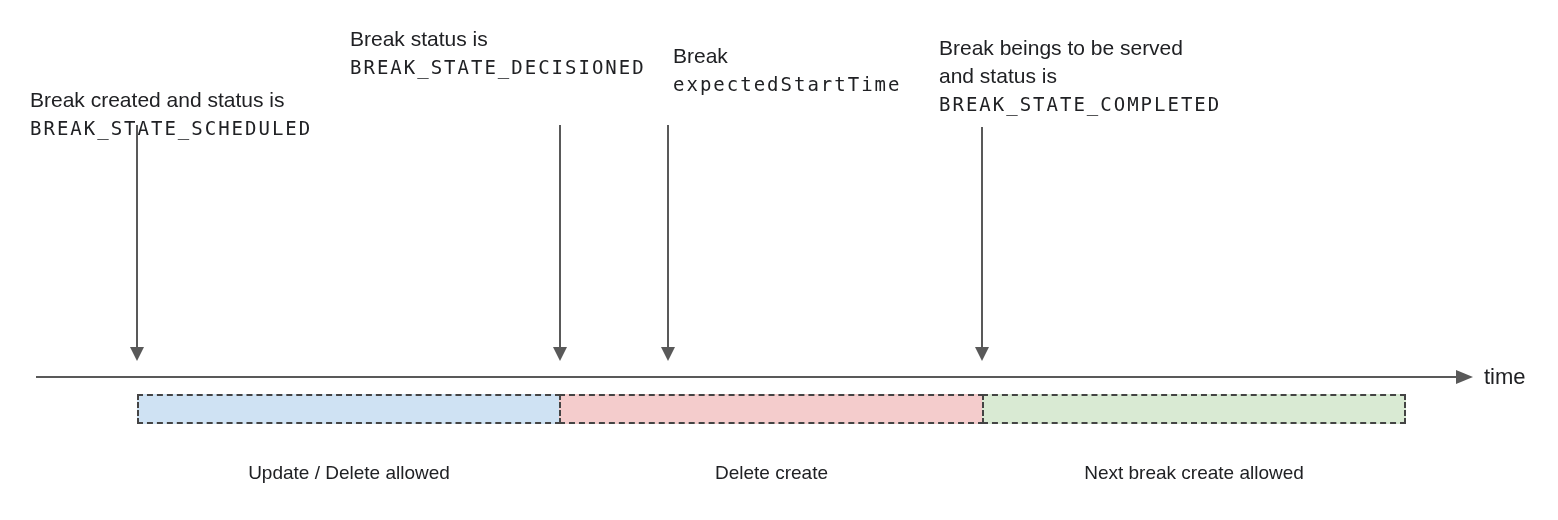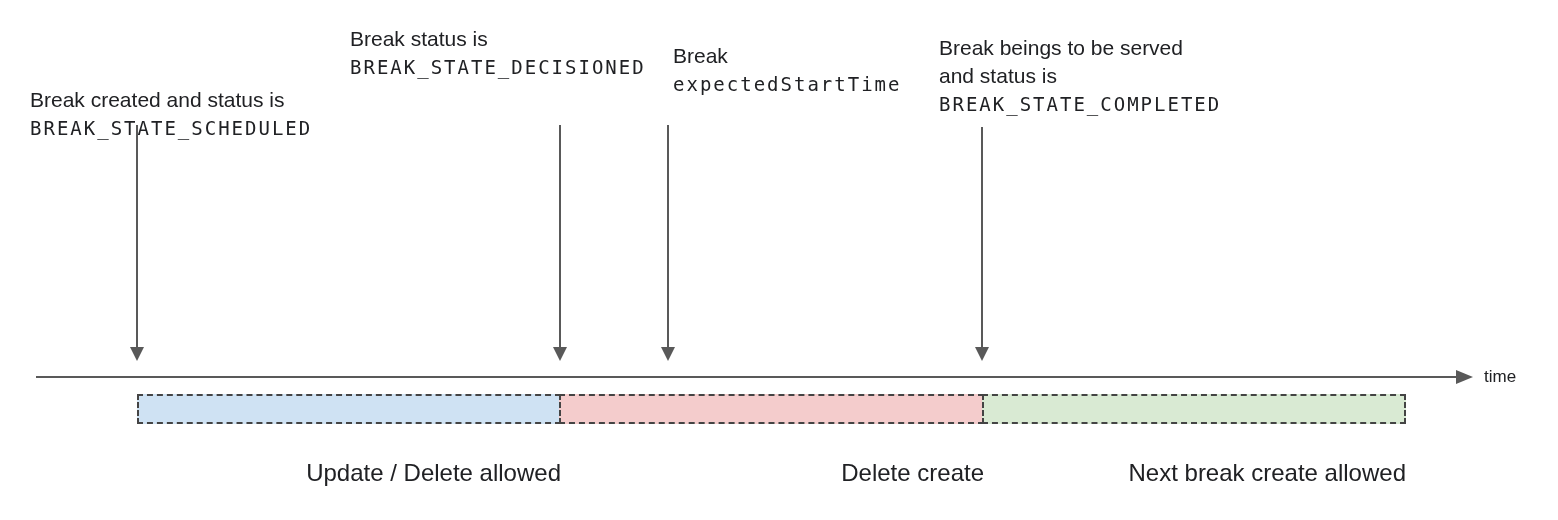--- a/index.html
+++ b/index.html
@@ -66,40 +66,40 @@
     position: absolute;
     left: 1456px; top: 370px;
     width: 0; height: 0;
     border-top: 7px solid transparent;
     border-bottom: 7px solid transparent;
     border-left: 17px solid #595959;
   }
   .axis-label {
     position: absolute;
     left: 1484px; top: 365px;
-    font-size: 17px;
+    font-size: 22px;
     line-height: 24px;
   }
   
   .segment {
     position: absolute;
     top: 394px;
     height: 30px;
     border: 2px dashed #444444;
   }
   .seg-1 { left: 137px; width: 424px; }
   .seg-2 { left: 559px; width: 425px; }
   .seg-3 { left: 982px; width: 424px; }
   
   .caption {
     position: absolute;
     top: 460px;
-    font-size: 24px;
+    font-size: 19px;
     line-height: 26px;
-    text-align: right;
+    text-align: center;
     white-space: nowrap;
   }
   .cap-1 { left: 137px; width: 424px; }
   .cap-2 { left: 559px; width: 425px; }
   .cap-3 { left: 982px; width: 424px; }
 </style>
 </head>
 <body>
 
 <div class="canvas">

